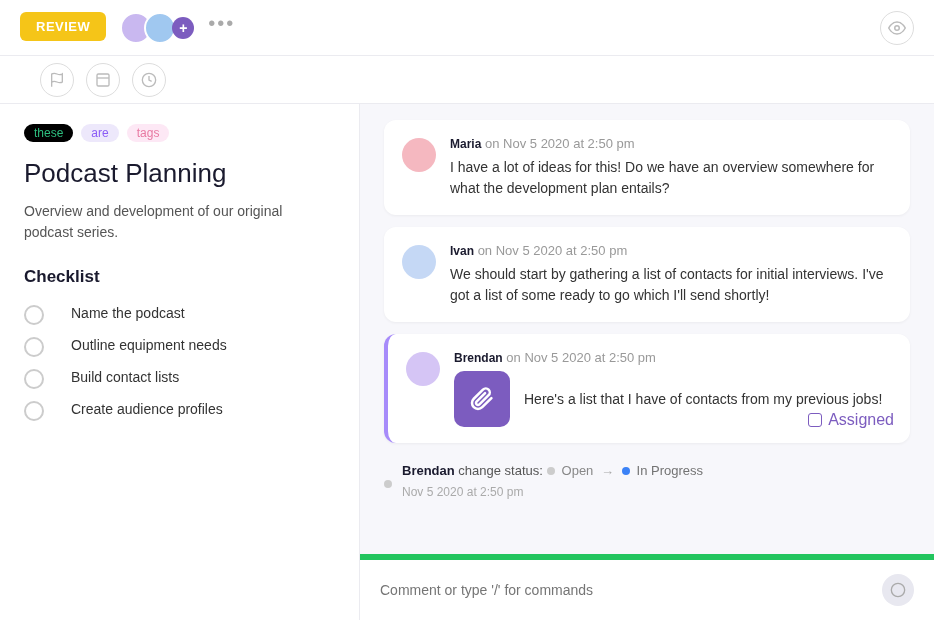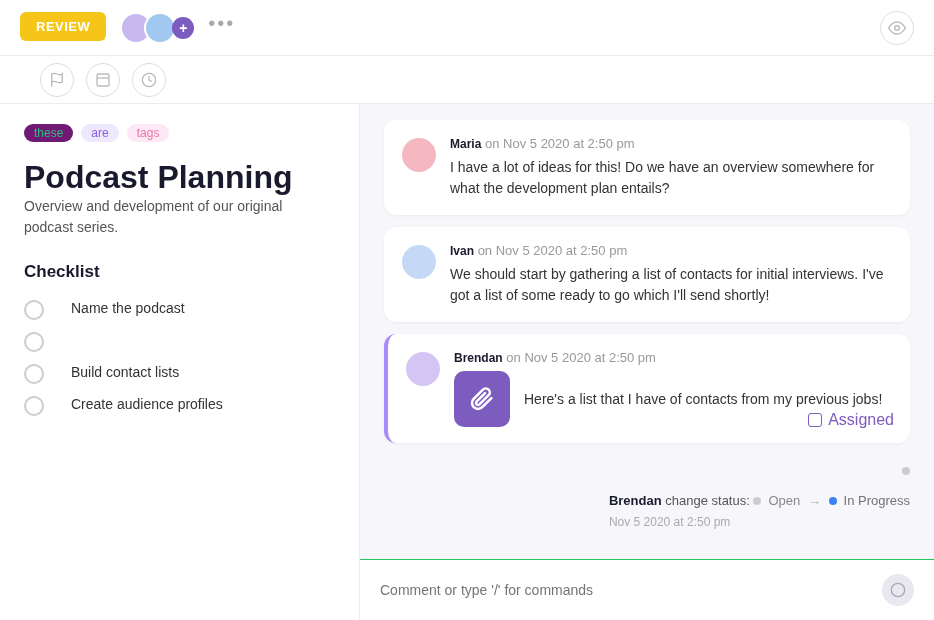--- a/index.html
+++ b/index.html
@@ -123,29 +123,29 @@
       display: flex;
       gap: 8px;
       margin-bottom: 16px;
     }
     .tag {
       font-size: 12px;
       border-radius: 12px;
       padding: 2px 10px;
       font-weight: 500;
     }
-    .tag-green { background: #701a75; color: #2dbd7e; }
+    .tag-green { background: #000000; color: #2dbd7e; }
     .tag-purple { background: #ede8fb; color: #8b5cf6; }
     .tag-pink { background: #fde8f5; color: #e879a2; }
 
     .page-title {
-      font-size: 32px;
-      font-weight: 700;
+      font-size: 26px;
+      font-weight: 400;
       color: #1a1a2e;
-      margin-bottom: 0;
+      margin-bottom: 12px;
       line-height: 1.2;
     }
     .page-description {
       font-size: 14px;
       color: #555;
       line-height: 1.5;
       margin-bottom: 24px;
     }
     .checklist-title {
       font-size: 17px;
@@ -263,24 +263,23 @@
     .assigned-checkbox {
       width: 14px;
       height: 14px;
       border: 1.5px solid #7c5cbf;
       border-radius: 3px;
     }
 
     
     .status-change {
       display: flex;
-      align-items: flex-end;
-      gap: 16px;
+      align-items: center;
+      gap: 10px;
       padding: 6px 0;
-      flex-direction: column;
     }
     .status-dot {
       width: 8px;
       height: 8px;
       border-radius: 50%;
       margin-top: 4px;
       flex-shrink: 0;
     }
     .dot-gray { background: #ccc; }
     .status-change-content {
@@ -293,21 +292,21 @@
       color: #1a1a2e;
     }
     .arrow-icon { color: #aaa; margin: 0 4px; }
     .status-open { color: #888; font-size: 13px; display: inline-flex; align-items: center; gap: 4px; }
     .status-inprogress { color: #737373; font-size: 13px; display: inline-flex; align-items: center; gap: 4px; }
     .status-timestamp { font-size: 12px; color: #aaa; display: block; margin-top: 2px; }
 
     
     .comment-input-bar {
       background: #fff;
-      border-top: 1px solid #22c55e;
+      border-top: 6px solid #22c55e;
       padding: 14px 20px;
       display: flex;
       align-items: center;
       gap: 10px;
       flex-shrink: 0;
     }
     .comment-input {
       flex: 1;
       border: none;
       outline: none;
@@ -387,20 +386,21 @@
     <p class="page-description">Overview and development of our original podcast series.</p>
 
     <h3 class="checklist-title">Checklist</h3>
     <ul class="checklist-items">
       <li class="checklist-item">
         <div class="check-circle"></div>
         <span>Name the podcast</span>
       </li>
       <li class="checklist-item">
         <div class="check-circle"></div>
+        <span>Outline equipment needs</span>
       </li>
       <li class="checklist-item">
         <div class="check-circle"></div>
         <span>Build contact lists</span>
       </li>
       <li class="checklist-item">
         <div class="check-circle"></div>
         <span>Create audience profiles</span>
       </li>
     </ul>

